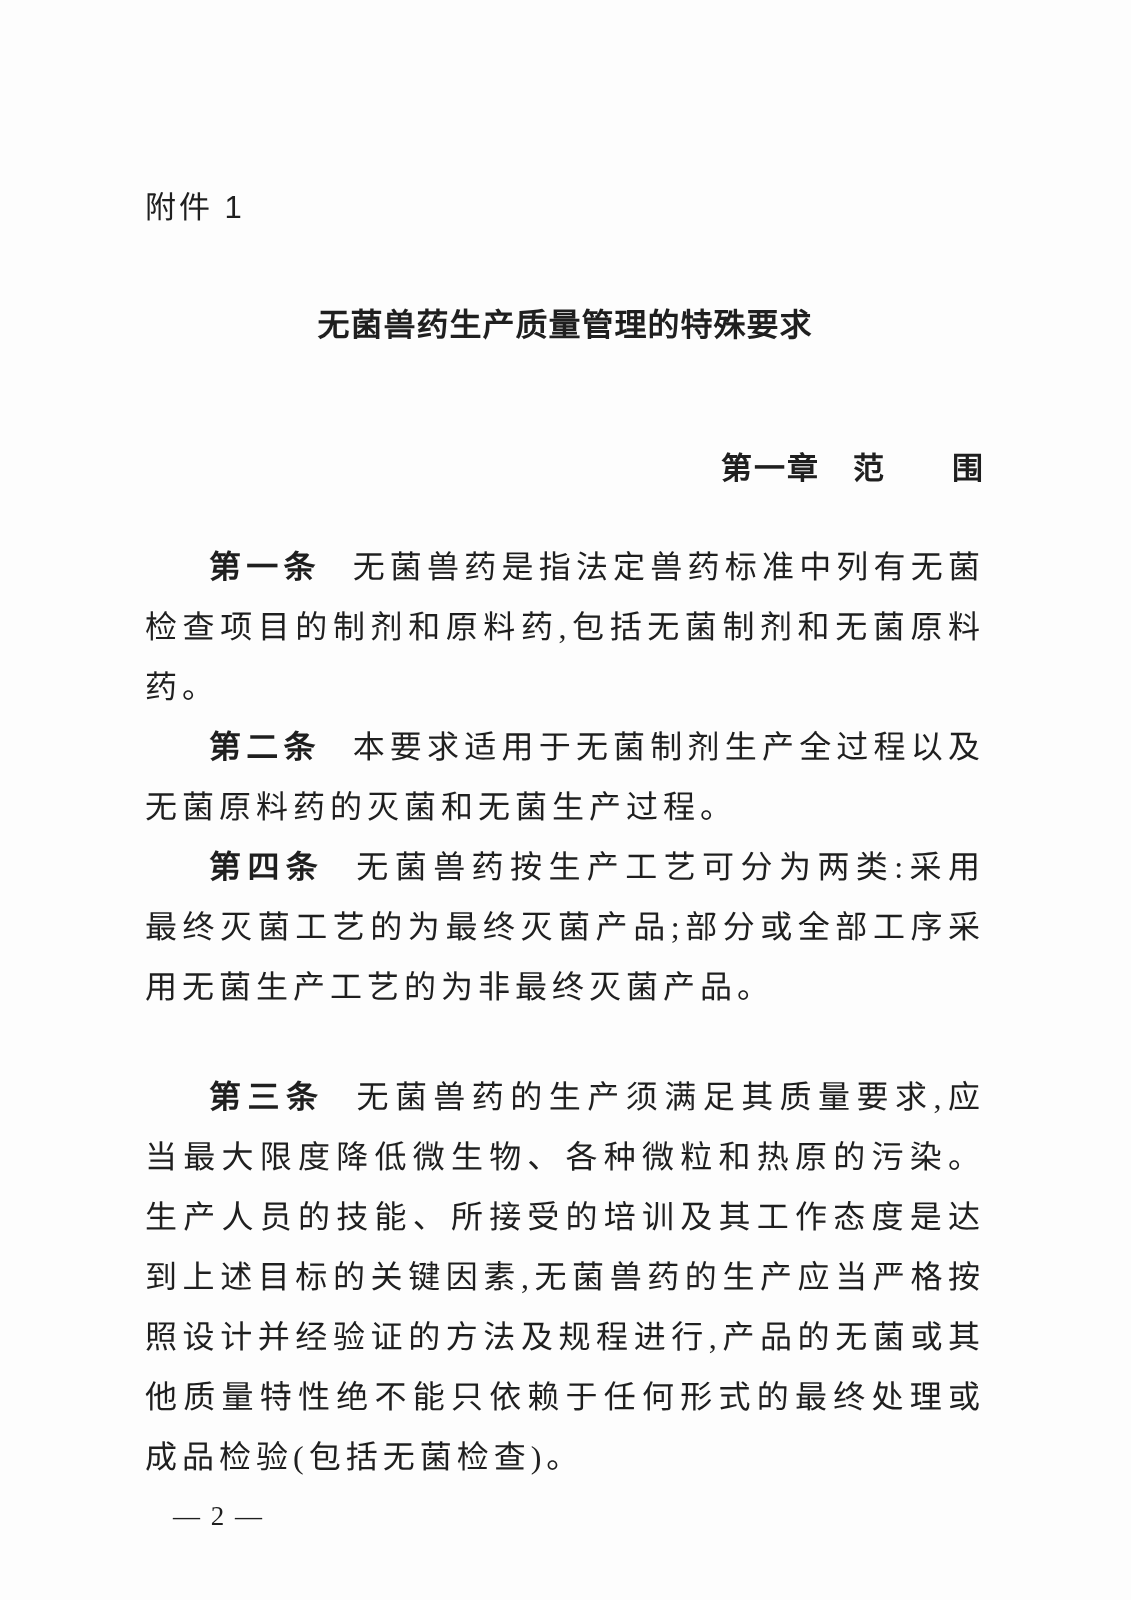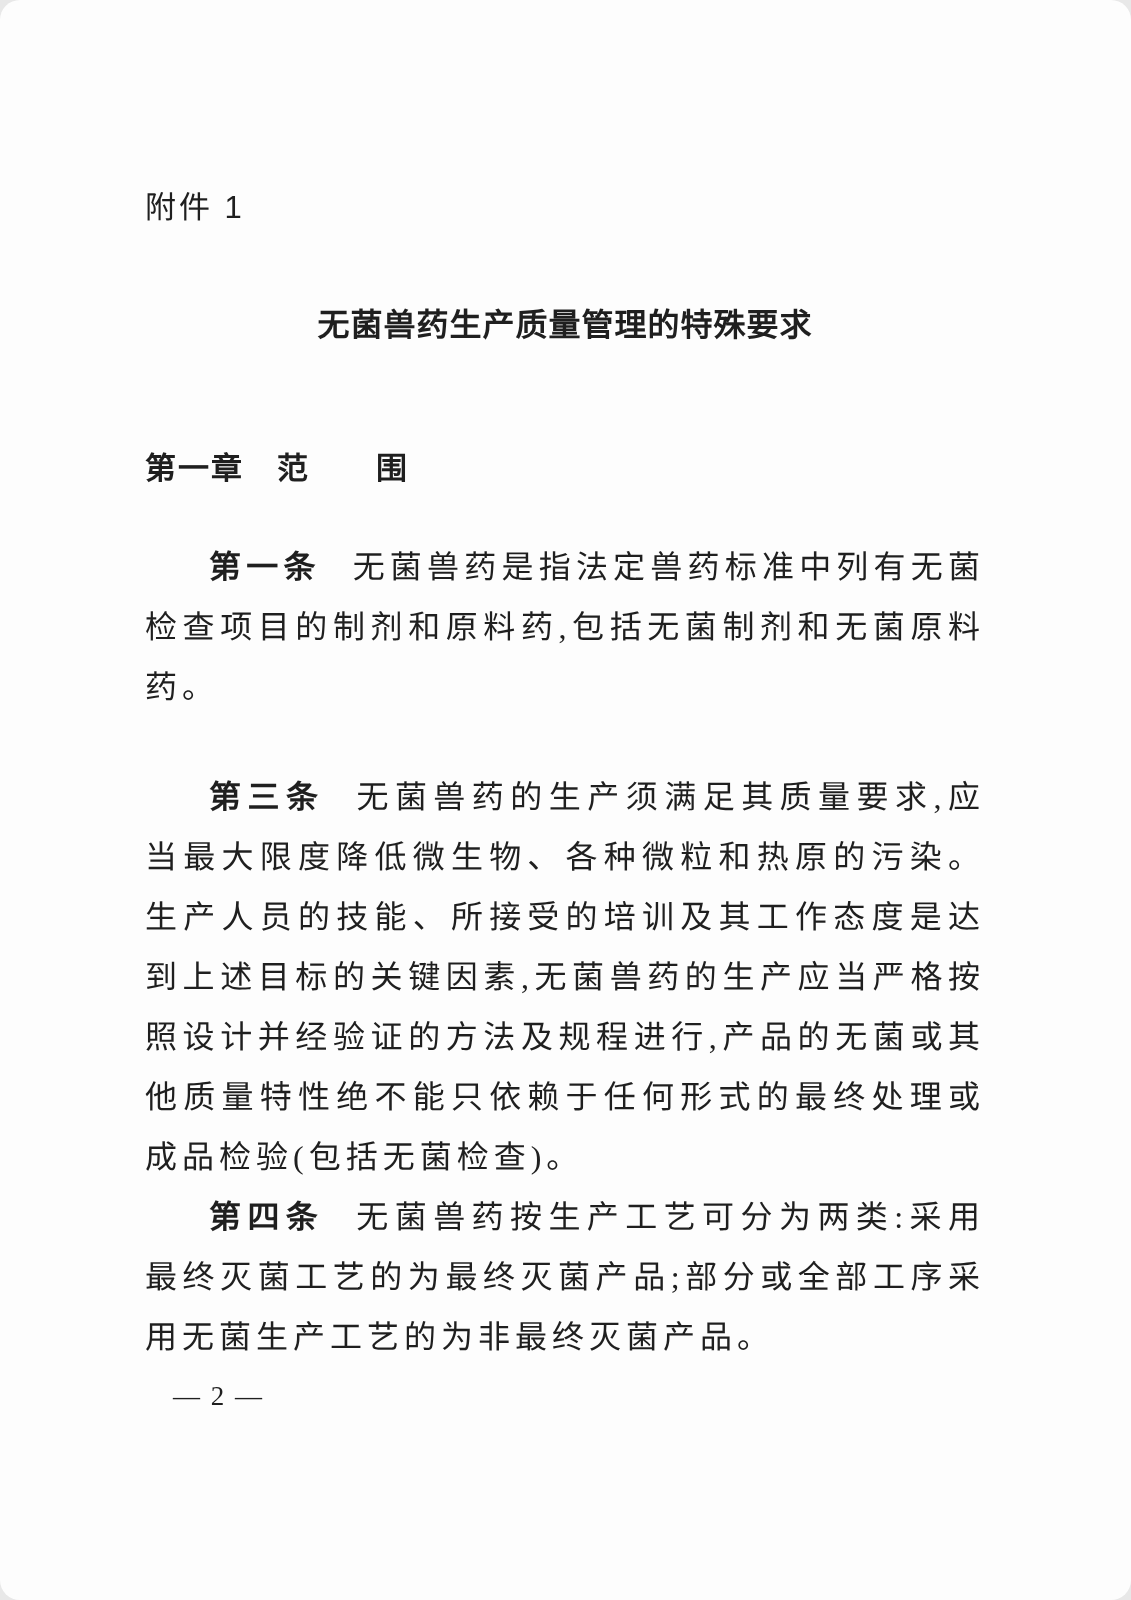--- a/index.html
+++ b/index.html
@@ -9,21 +9,20 @@
     position: relative;
     width: 1131px;
     height: 1600px;
     margin: 0 auto;
     background: #fdfdfd;
     color: #1f1f1f;
     box-sizing: border-box;
     padding: 190px 146px 0 145px;
     font-family: "Liberation Serif", "DejaVu Serif", serif;
     overflow: hidden;
-    border-radius: 20px;
   }
 
   .attachment {
     font-family: "Liberation Sans", "DejaVu Sans", sans-serif;
     font-weight: 500;
     font-size: 31px;
     line-height: 36px;
     letter-spacing: 3px;
   }
 
@@ -32,21 +31,21 @@
     text-align: center;
     font-size: 32px;
     font-weight: bold;
     line-height: 50px;
     letter-spacing: 1px;
     font-family: "Liberation Serif", "DejaVu Serif", serif;
   }
 
   .chapter-heading {
     margin: 96px 0 0 0;
-    text-align: left;
+    text-align: right;
     font-size: 31px;
     font-weight: bold;
     line-height: 46px;
     letter-spacing: 2px;
     font-family: "Liberation Sans", "DejaVu Sans", sans-serif;
   }
   .chapter-heading.ch2 { margin-top: 14px; }
 
   .article {
     margin: 0;
@@ -82,25 +81,28 @@
   <div class="attachment">附件 1</div>
 
   <h1 class="doc-title">无菌兽药生产质量管理的特殊要求</h1>
 
   <h2 class="chapter-heading ch1">第一章　范　　围</h2>
 
   <p class="article first-after-heading">
     <span class="article-num">第一条</span><span>无菌兽药是指法定兽药标准中列有无菌检查项目的制剂和原料药,包括无菌制剂和无菌原料药。</span>
   </p>
 
+  <p class="article">
+    <span class="article-num">第二条</span><span>本要求适用于无菌制剂生产全过程以及无菌原料药的灭菌和无菌生产过程。</span>
+  </p>
 
+
+  <p class="article">
+    <span class="article-num">第四条</span><span>无菌兽药按生产工艺可分为两类:采用最终灭菌工艺的为最终灭菌产品;部分或全部工序采用无菌生产工艺的为非最终灭菌产品。</span>
+  </p>
 
   <p class="article first-after-heading2">
     <span class="article-num">第三条</span><span>无菌兽药的生产须满足其质量要求,应当最大限度降低微生物、各种微粒和热原的污染。生产人员的技能、所接受的培训及其工作态度是达到上述目标的关键因素,无菌兽药的生产应当严格按照设计并经验证的方法及规程进行,产品的无菌或其他质量特性绝不能只依赖于任何形式的最终处理或成品检验(包括无菌检查)。</span>
-  </p>
-
-  <p class="article">
-    <span class="article-num">第四条</span><span>无菌兽药按生产工艺可分为两类:采用最终灭菌工艺的为最终灭菌产品;部分或全部工序采用无菌生产工艺的为非最终灭菌产品。</span>
   </p>
 
   <div class="page-number">— 2 —</div>
 
 </div>
 
 </body></html>

